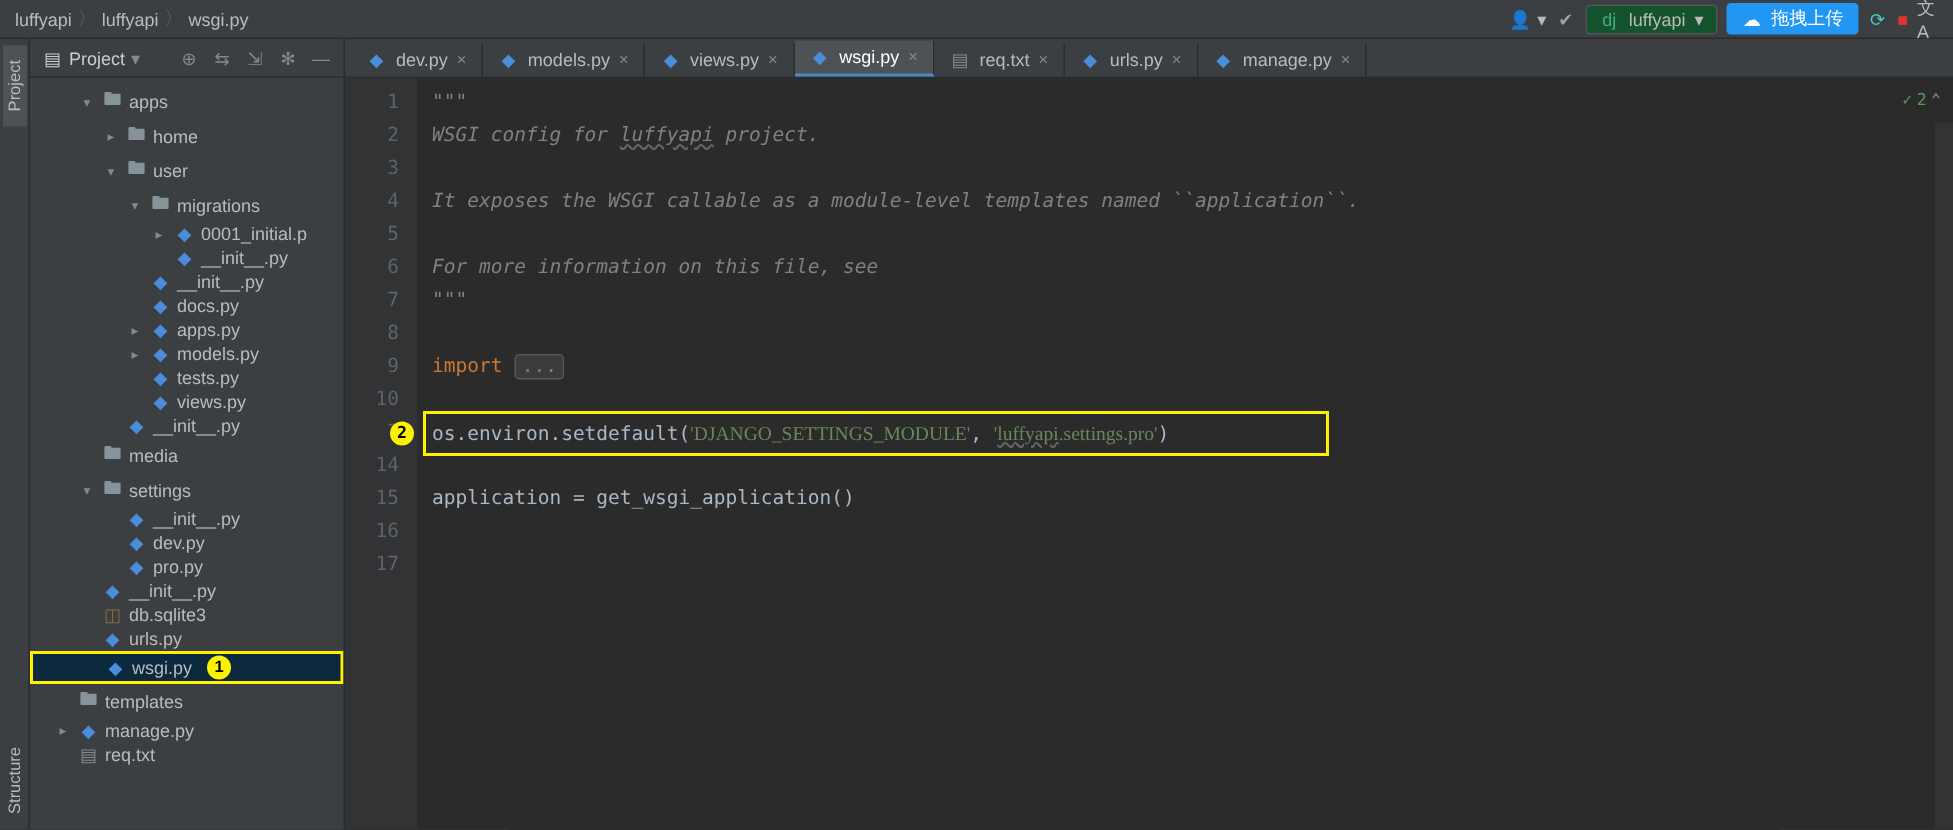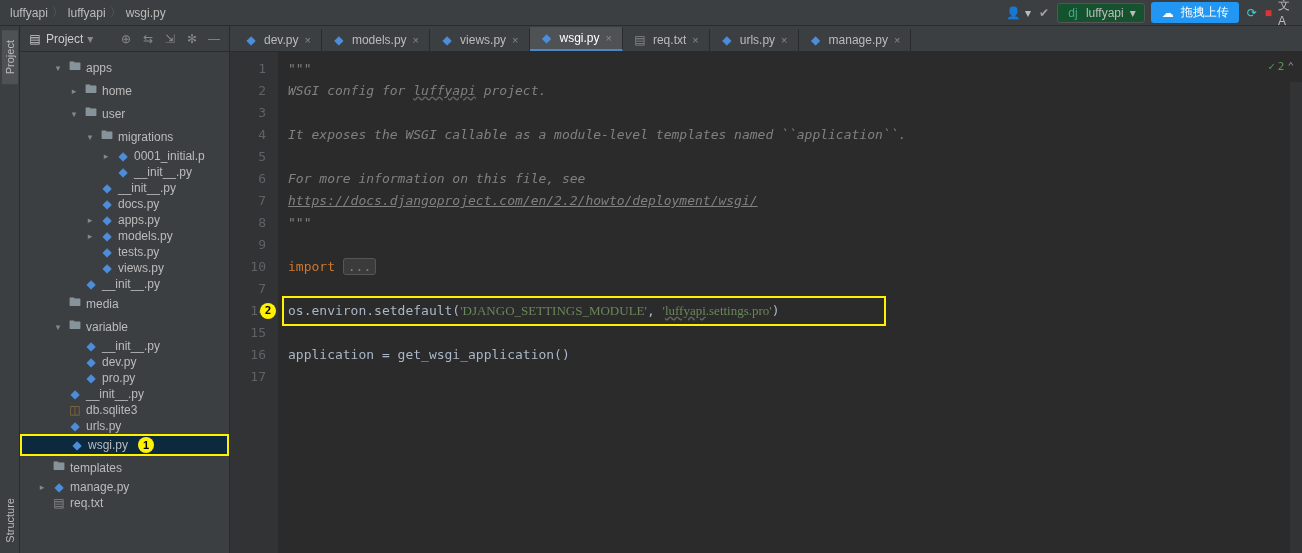--- a/index.html
+++ b/index.html
@@ -253,21 +253,21 @@
           <span class="label">__init__.py</span>
         </div>
         <div class="tree-item" style="padding-left: 32px;">
           <span class="arrow"></span>
           <span class="icon folder-icon">🖿</span>
           <span class="label">media</span>
         </div>
         <div class="tree-item" style="padding-left: 32px;">
           <span class="arrow">▾</span>
           <span class="icon folder-icon">🖿</span>
-          <span class="label">variable</span>
+          <span class="label">settings</span>
         </div>
         <div class="tree-item" style="padding-left: 48px;">
           <span class="arrow"></span>
           <span class="icon py-icon">◆</span>
           <span class="label">__init__.py</span>
         </div>
         <div class="tree-item" style="padding-left: 48px;">
           <span class="arrow"></span>
           <span class="icon py-icon">◆</span>
           <span class="label">dev.py</span>
@@ -391,21 +391,20 @@
           <span style="color:#5b995b;">✓</span>
           <span>2</span>
           <span class="st">⌃</span>
         </div>
       <div class="code-line"><span class="comment">"""</span></div>
           <div class="code-line"><span class="comment">WSGI config for <span class="underl">luffyapi</span> project.</span></div>
           <div class="code-line"></div>
           <div class="code-line"><span class="comment">It exposes the WSGI callable as a module-level templates named ``application``.</span></div>
           <div class="code-line"></div>
           <div class="code-line"><span class="comment">For more information on this file, see</span></div>
-          <div class="code-line"><span class="link">https://docs.djangoproject.com/en/2.2/howto/deployment/wsgi/</span></div>
           <div class="code-line"><span class="comment">"""</span></div>
           <div class="code-line"></div>
           <div class="code-line"><span class="keyword">import</span> <span class="fold-box">...</span></div>
           <div class="code-line"></div>
           <div class="code-line">os.environ.setdefault(<span class="string">'DJANGO_SETTINGS_MODULE'</span>, <span class="string">'<span class="underl">luffyapi</span>.settings.pro'</span>)<span class="annotation-badge-line">2</span><div class="highlight-line" style="left: -6px; right: calc(100% - 600px); top: -4px; width: 604px;"></div></div>
           <div class="code-line"></div>
           <div class="code-line">application = get_wsgi_application()</div>
           <div class="code-line"></div>
         </div>
       <div class="right-vert-icons"></div>

